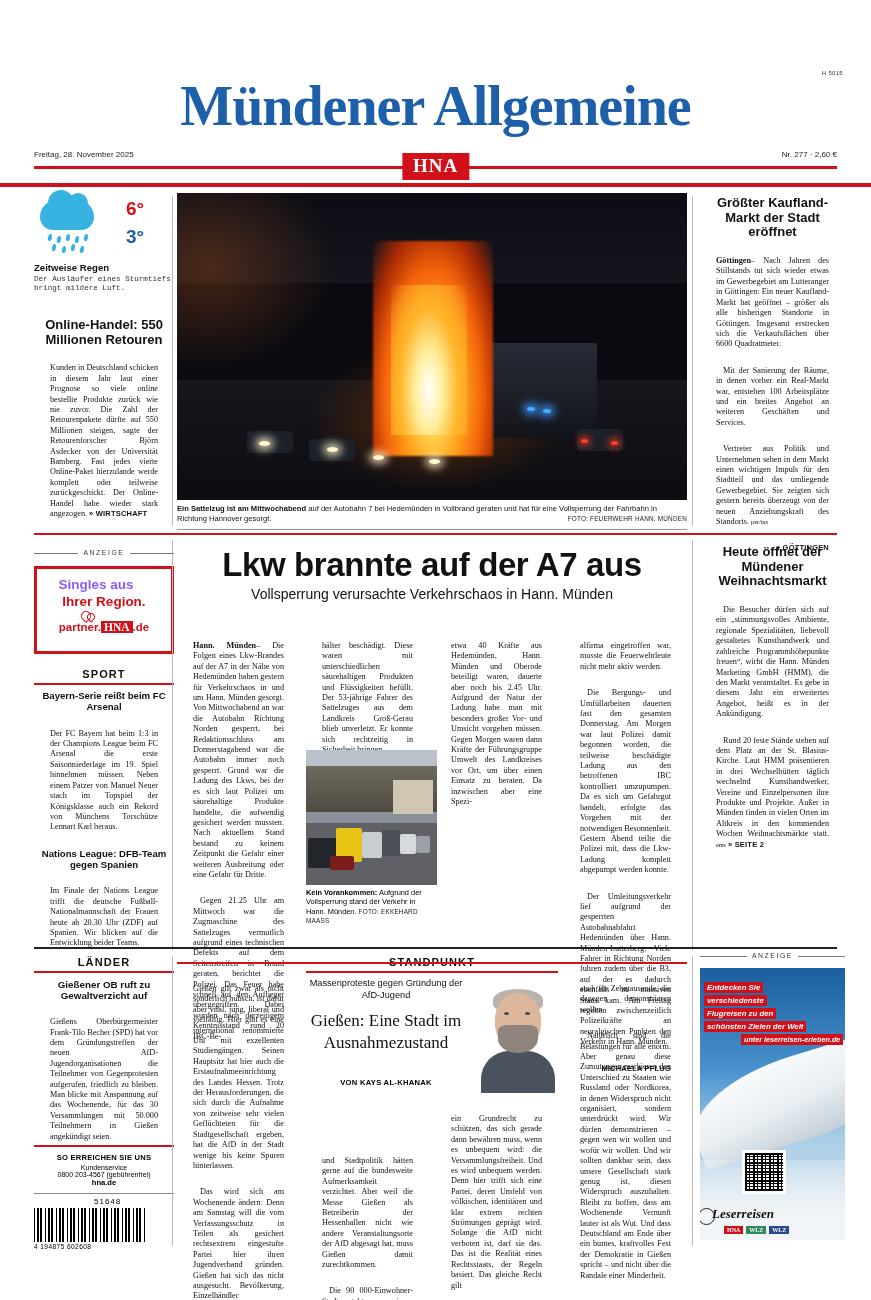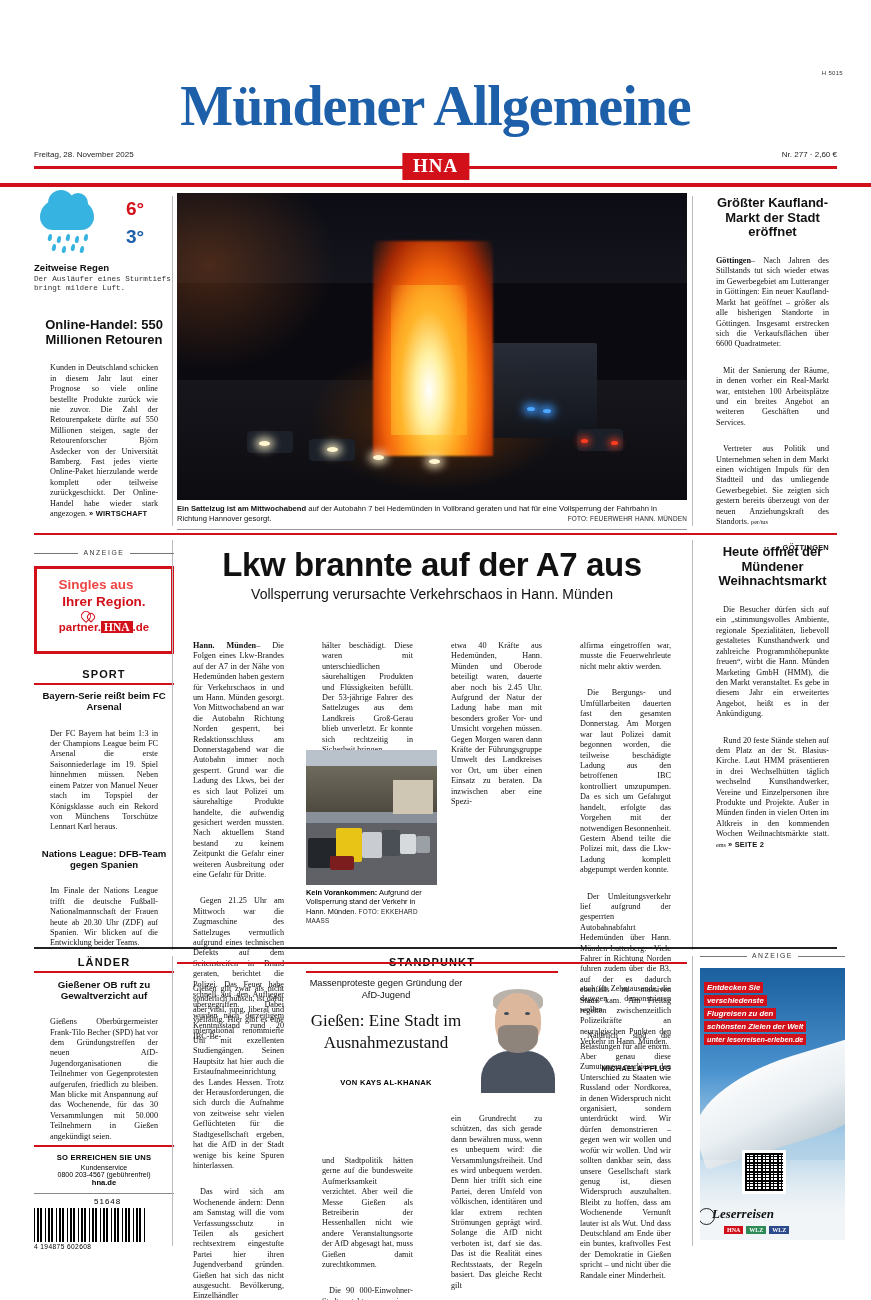--- a/index.html
+++ b/index.html
@@ -126,21 +126,21 @@
   .mp-road { position:absolute; left:0; bottom:0; width:131px; height:62px; background:#5f6166; }
   .mp-v { position:absolute; border-radius:2px; }
 
   .mid-cap { position:absolute; left:306px; top:888px; width:131px;
              font-family:"Liberation Sans",sans-serif; font-size:7.4px; line-height:9.4px; }
 
   
   .ad-singles { position:absolute; left:34px; top:566px; width:140px; height:88px;
                 border:3px solid #d2101a; background:#fff; }
   .ad-s-l1 { position:absolute; left:0; top:8px; width:118px; text-align:center;
-             font-family:"Liberation Sans",sans-serif; font-weight:bold; font-size:13.5px; color:#ef4444; }
+             font-family:"Liberation Sans",sans-serif; font-weight:bold; font-size:13.5px; color:#8b5cf6; }
   .ad-s-l2 { position:absolute; left:0; top:25px; width:134px; text-align:center;
              font-family:"Liberation Sans",sans-serif; font-weight:bold; font-size:13.5px; color:#d2101a; }
   .ad-s-logo { position:absolute; left:0; top:52px; width:134px; text-align:center;
                font-family:"Liberation Sans",sans-serif; font-weight:bold; font-size:11.5px; color:#d2101a; }
   .ad-s-logo .hnab { background:#d2101a; color:#fff; padding:0 3px; font-family:"Liberation Serif",serif; }
   .ad-heart { position:absolute; left:44px; top:42px; width:16px; height:11px; }
   .ad-heart::before, .ad-heart::after { content:""; position:absolute; width:8px; height:8px;
           border:1.6px solid #d2101a; border-radius:50% 50% 0 50%; transform:rotate(45deg); }
   .ad-heart::after { left:6px; top:2px; width:6px; height:6px; }
 
@@ -421,21 +421,21 @@
   <div style="position:absolute;left:700px;top:952px;width:145px;" class="anzeige">
     <span>ANZEIGE</span>
   </div>
   <div class="ad-travel">
     <div class="at-wing"></div>
     <div class="at-cloud"></div>
     <div class="at-line" style="top:14px;">Entdecken Sie</div>
     <div class="at-line" style="top:27px;">verschiedenste</div>
     <div class="at-line" style="top:40px;">Flugreisen zu den</div>
     <div class="at-line" style="top:53px;">schönsten Zielen der Welt</div>
-    <div class="at-line" style="top:66px;font-size:7.2px;">unter leserreisen-erleben.de</div>
+    <div class="at-line" style="top:66px;font-size:7.2px;margin-left:37px;">unter leserreisen-erleben.de</div>
     <div class="at-qr">
         <div class="at-qr-inner"></div>
       </div>
     <div class="at-brand">
       <div class="at-globe"></div>Leserreisen
     </div>
     <div class="at-logos">
       <i style="background:#d2101a;">HNA</i>
       <i style="background:#2e8b57;">WLZ</i>
       <i style="background:#2b4a8b;">WLZ</i>

